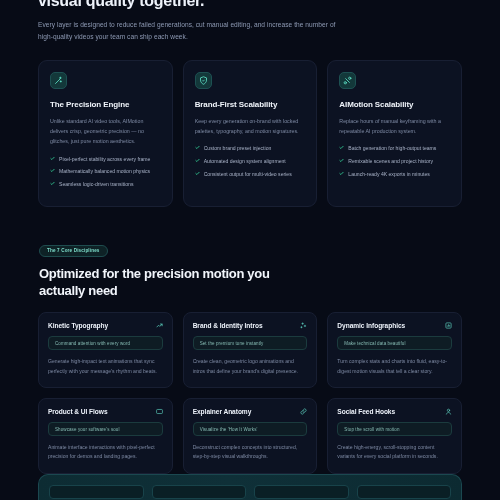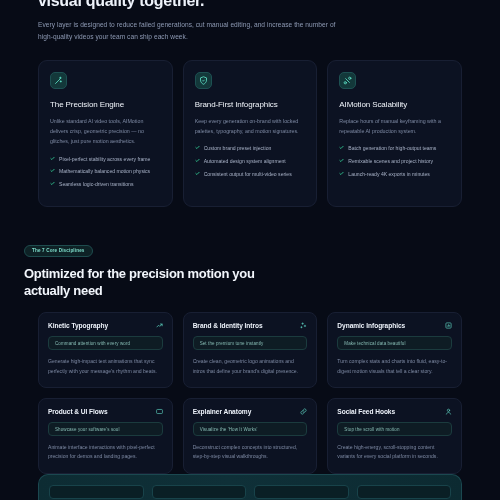--- a/index.html
+++ b/index.html
@@ -37,38 +37,38 @@
   }
   .tcard-icon {
     width:17px; height:17px; border-radius:5px;
     background:#13383a;
     border:1px solid #1d5052;
     display:flex; align-items:center; justify-content:center;
     color:#5fe3c8;
   }
   .tcard-icon svg { width:9px; height:9px; display:block; }
   .tcard-title {
-    margin-top:11px; font-size:8px; font-weight:400;
+    margin-top:11px; font-size:8px; font-weight:700;
     color:#f0f4fa; letter-spacing:-0.1px;
   }
   .tcard-desc {
     margin-top:7px; font-size:5.3px; line-height:1.95;
     color:#7e8aa4;
   }
   .tcard-list { margin-top:9px; list-style:none; }
   .tcard-list li {
     display:flex; align-items:flex-start; gap:4px;
     font-size:5.1px; color:#aab4c9; line-height:1.5;
     margin-bottom:5px;
   }
   .chk { color:#34d399; flex:0 0 auto; margin-top:0px; }
   .chk svg { width:5px; height:5px; display:block; }
 
   
-  .sec-head { padding:0 24px; margin-top:31px; }
+  .sec-head { padding:0 39px; margin-top:31px; }
   .badge {
     display:inline-block;
     border:1px solid #1e4c4e;
     background:#0e2226;
     color:#7fe0cd;
     border-radius:20px;
     padding:2.5px 7px;
     font-size:4.6px; font-weight:600; letter-spacing:0.15px;
   }
   .sec-title {
@@ -173,21 +173,21 @@
       </ul>
     </div>
 
     <div class="tcard">
       <div class="tcard-icon">
         <svg viewBox="0 0 24 24" fill="none" stroke="currentColor" stroke-width="2.2" stroke-linejoin="round">
           <path d="M12 2l8 3v6c0 5-3.5 9-8 11-4.5-2-8-6-8-11V5z"></path>
             <path d="M9 12l2 2 4-4"></path>
         </svg>
       </div>
-      <div class="tcard-title">Brand-First Infographics</div>
+      <div class="tcard-title">Brand-First Scalability</div>
       <div class="tcard-desc">Keep every generation on-brand with locked palettes, typography, and motion signatures.</div>
       <ul class="tcard-list">
         <li>
             <span class="chk">
               <svg viewBox="0 0 24 24" fill="none" stroke="currentColor" stroke-width="4" stroke-linecap="round">
                 <path d="M4 12l5 5L20 6"></path>
               </svg>
             </span>
             <span>Custom brand preset injection</span>
           </li>

